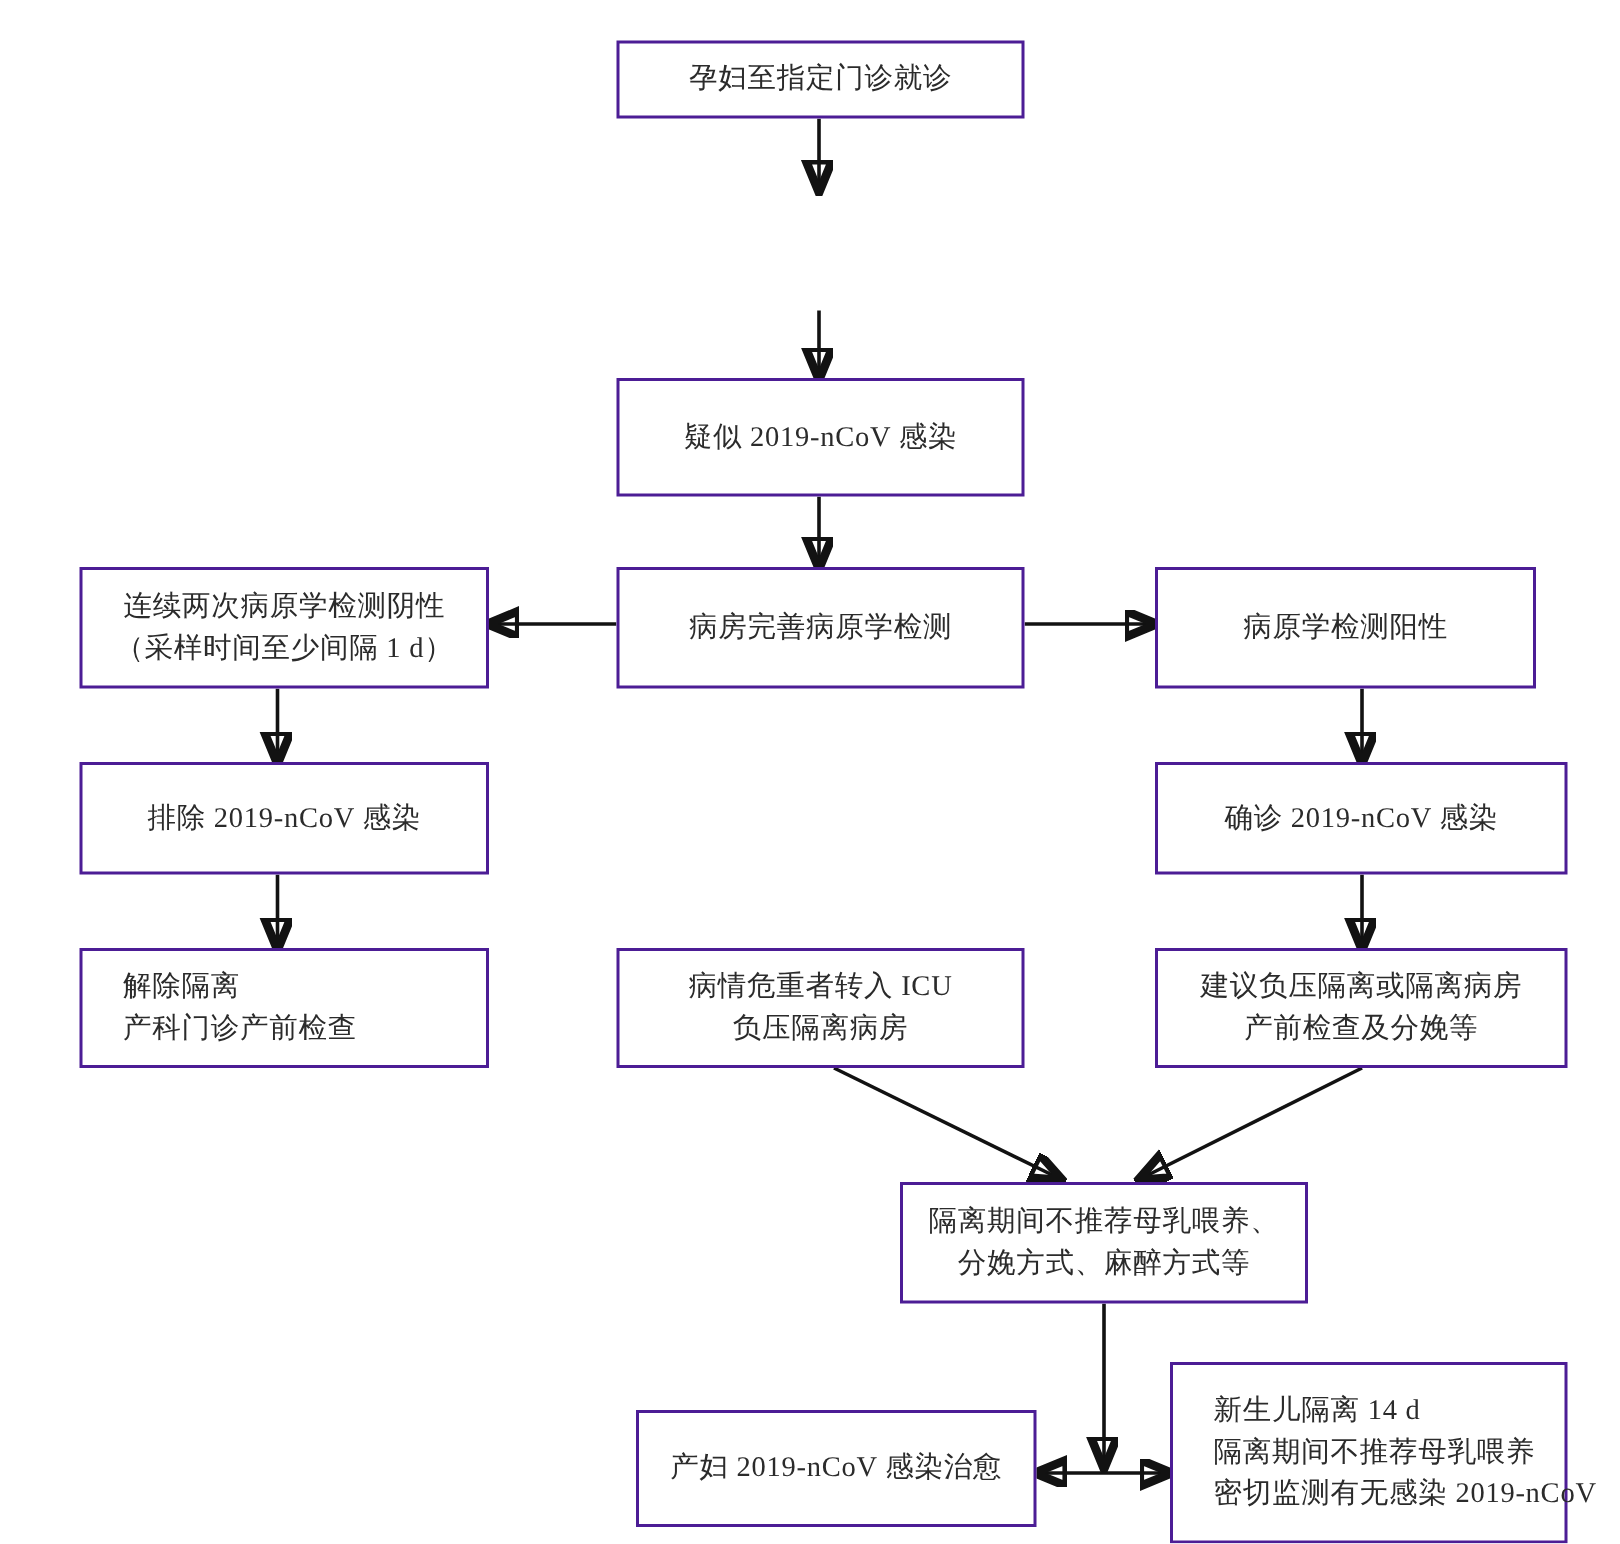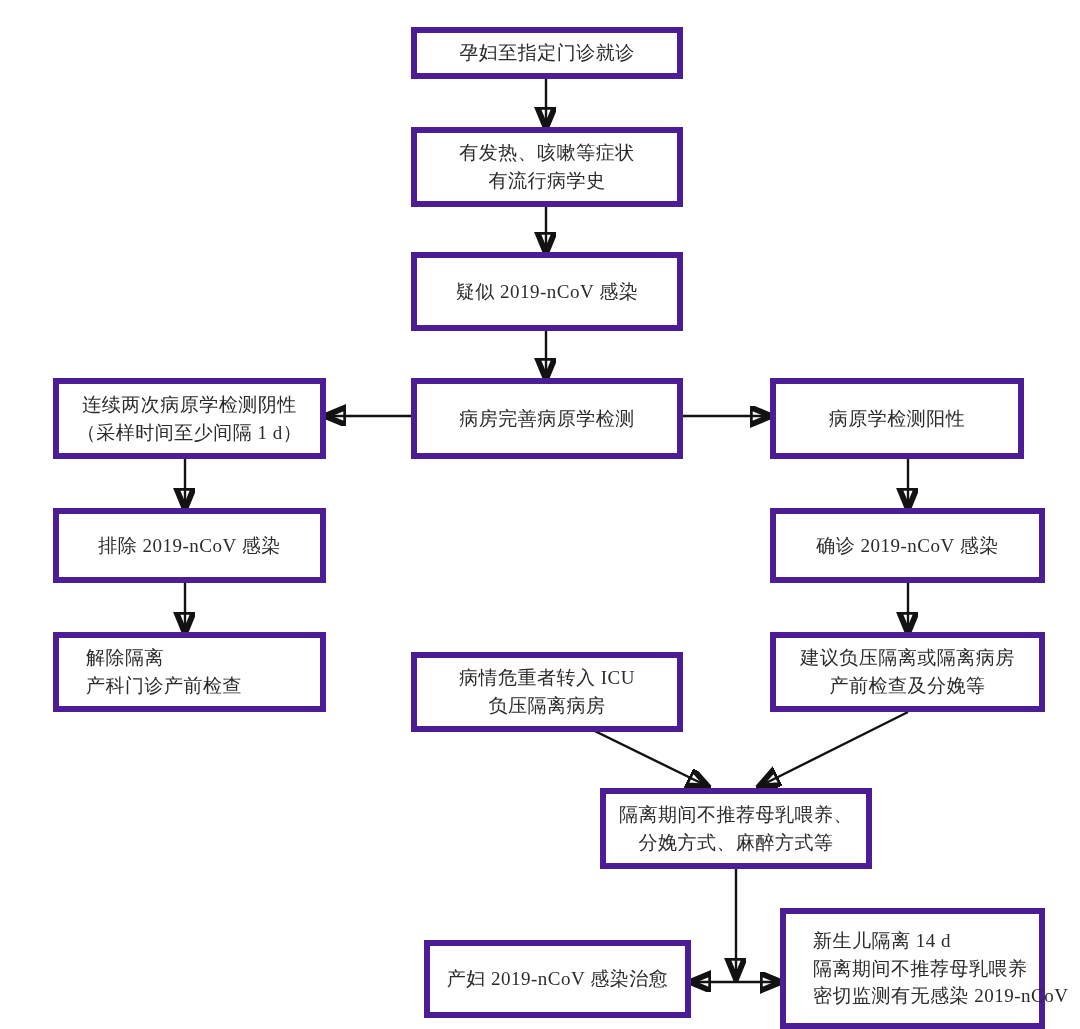--- a/index.html
+++ b/index.html
@@ -11,21 +11,21 @@
     position: relative;
     width: 1080px;
     height: 1029px;
     background: #ffffff;
     font-family: "Liberation Serif", "DejaVu Serif", serif;
     overflow: hidden;
   }
   .node {
     position: absolute;
     box-sizing: border-box;
-    border: 6px solid #4c1d95;
+    border: 2px solid #4c1d95;
     background: #ffffff;
     display: flex;
     flex-direction: column;
     align-items: center;
     justify-content: center;
     color: #2b2b2b;
     font-size: 19px;
     line-height: 1.45;
     letter-spacing: 0.5px;
     text-align: center;
@@ -88,24 +88,20 @@
     <line x1="736" y1="869" x2="736" y2="978" marker-end="url(#ah)"></line>
 
     <line x1="736" y1="982" x2="691" y2="982" marker-end="url(#ah)"></line>
     <line x1="736" y1="982" x2="780" y2="982" marker-end="url(#ah)"></line>
   </svg>
 
   <div class="node" style="left:411px; top:27px; width:272px; height:52px;">
     <span class="ln">孕妇至指定门诊就诊</span>
   </div>
 
-  <div class="node" style="left:411px; top:127px; width:272px; height:80px;">
-    <span class="ln">有发热、咳嗽等症状</span>
-    <span class="ln">有流行病学史</span>
-  </div>
 
   <div class="node" style="left:411px; top:252px; width:272px; height:79px;">
     <span class="ln">疑似 2019-nCoV 感染</span>
   </div>
 
   <div class="node" style="left:411px; top:378px; width:272px; height:81px;">
     <span class="ln">病房完善病原学检测</span>
   </div>
 
   <div class="node" style="left:53px; top:378px; width:273px; height:81px;">
@@ -123,21 +119,21 @@
 
   <div class="node" style="left:770px; top:508px; width:275px; height:75px;">
     <span class="ln">确诊 2019-nCoV 感染</span>
   </div>
 
   <div class="node left-text" style="left:53px; top:632px; width:273px; height:80px;">
     <span class="ln">解除隔离</span>
     <span class="ln">产科门诊产前检查</span>
   </div>
 
-  <div class="node" style="left:411px; top:632px; width:272px; height:80px;margin-top:20px;">
+  <div class="node" style="left:411px; top:632px; width:272px; height:80px;">
     <span class="ln">病情危重者转入 ICU</span>
     <span class="ln">负压隔离病房</span>
   </div>
 
   <div class="node" style="left:770px; top:632px; width:275px; height:80px;">
     <span class="ln">建议负压隔离或隔离病房</span>
     <span class="ln">产前检查及分娩等</span>
   </div>
 
   <div class="node" style="left:600px; top:788px; width:272px; height:81px;">

